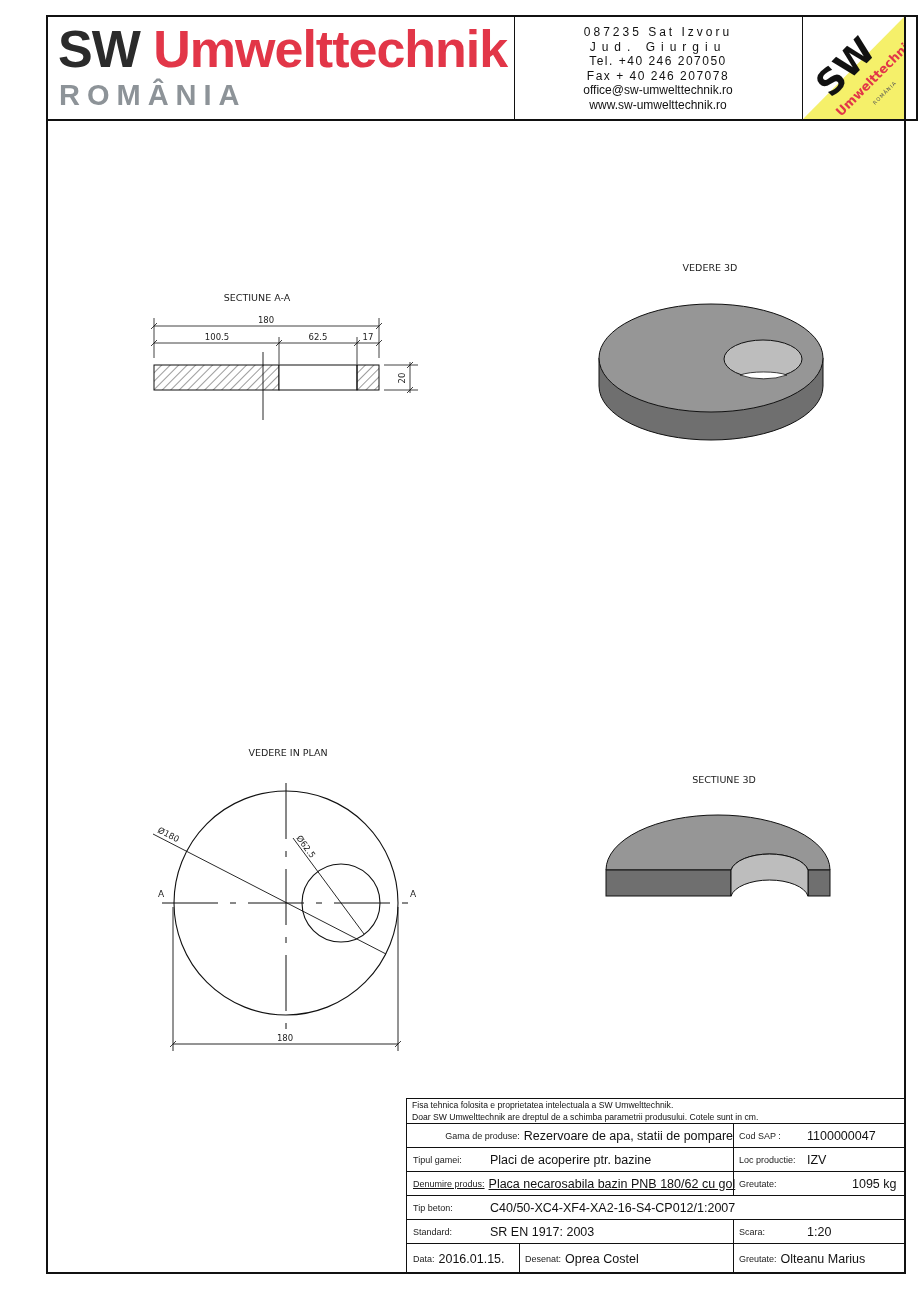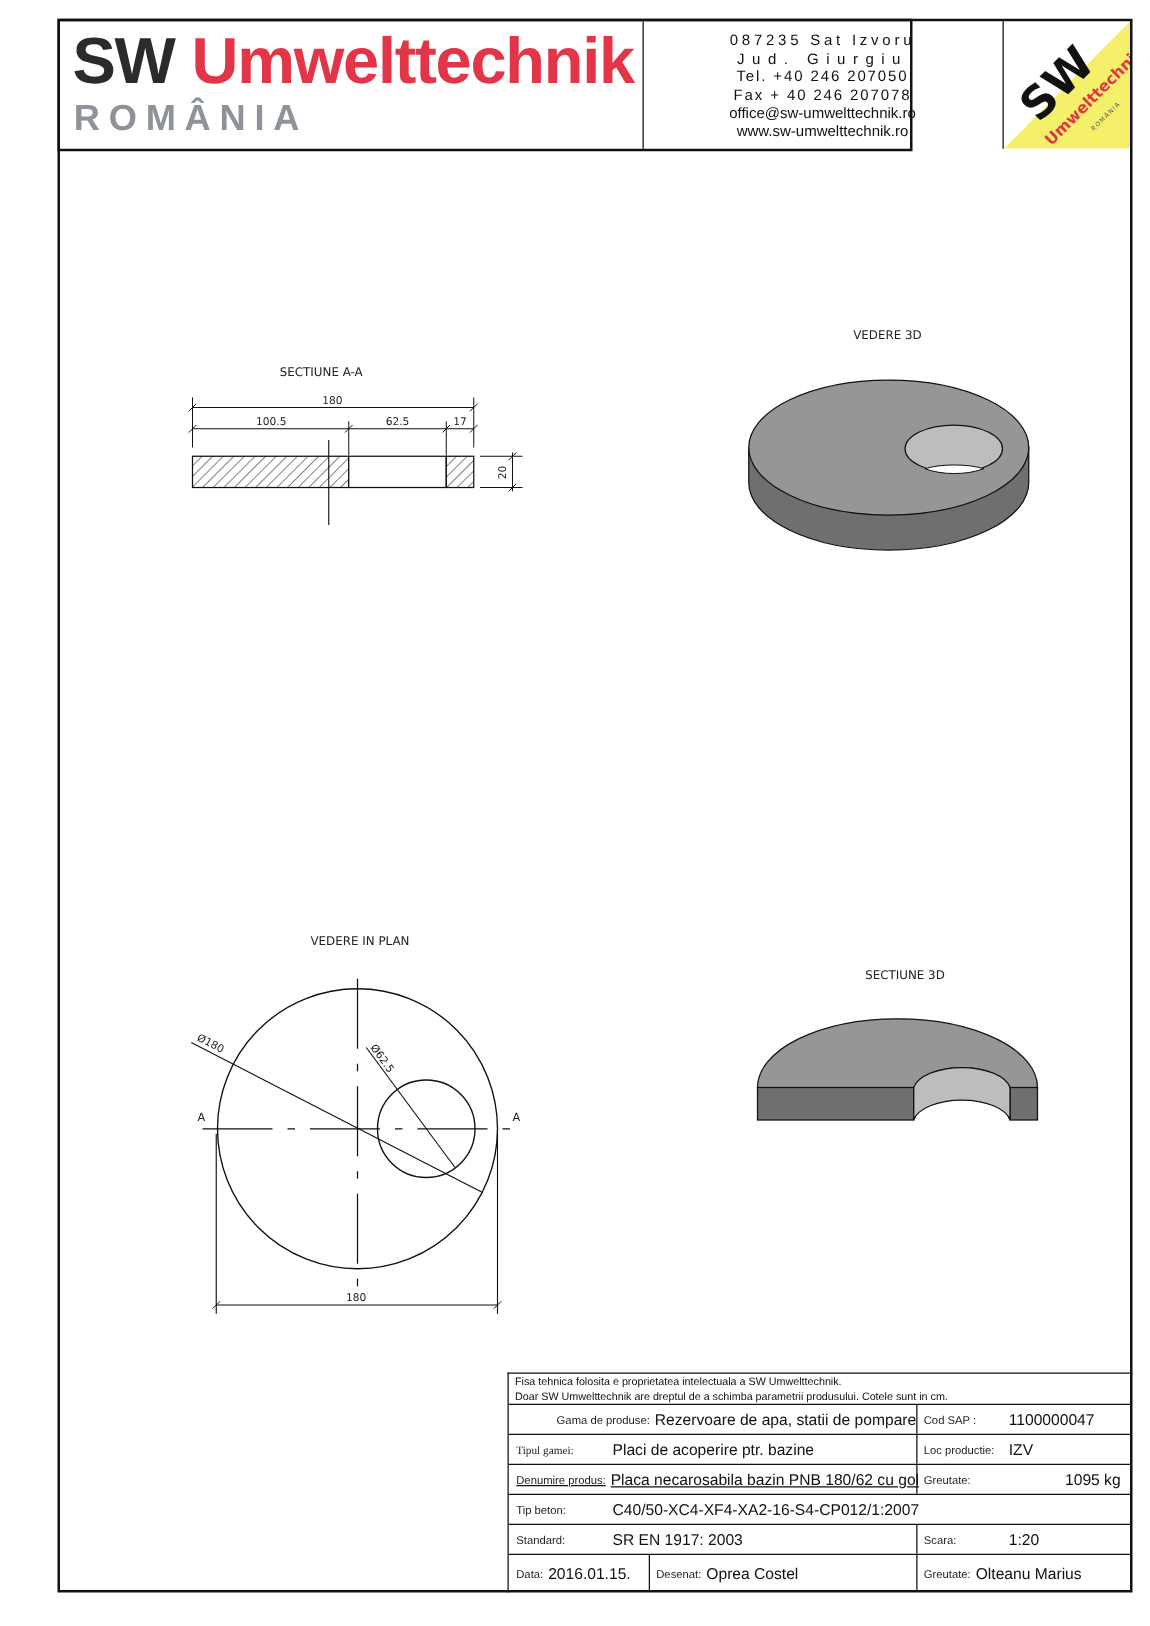--- a/index.html
+++ b/index.html
@@ -1,18 +1,18 @@
 <!DOCTYPE html>
 <html><head>
 <meta charset="utf-8">
 <style>
   html, body { margin:0; padding:0; background:#fff; }
   body { width:920px; height:1301px; position:relative; font-family:"Liberation Sans", sans-serif; color:#111; overflow:hidden; }
   .frame { position:absolute; left:46px; top:15px; width:860px; height:1259px; border:2px solid #111; box-sizing:border-box; }
-  .header { position:absolute; left:46px; top:15px; width:684px; height:106px; border:2px solid #111; box-sizing:border-box; border-bottom:2px solid #111;padding-left:16px; }
+  .header { position:absolute; left:46px; top:15px; width:872px; height:106px; border:2px solid #111; box-sizing:border-box; border-bottom:2px solid #111;padding-left:16px; }
   .hdr-logo { position:absolute; left:0; top:0; width:466px; height:102px; border-right:1.5px solid #111; }
   .logo-sw { position:absolute; left:10px; top:4px; font-family:"Liberation Sans", sans-serif; font-weight:bold; font-size:52px; letter-spacing:-1px; line-height:56px; }
   .logo-sw .sw { color:#2b2b2b; }
   .logo-sw .um { color:#e23648; }
   .logo-ro { position:absolute; left:11px; top:62px; font-family:"Liberation Sans", sans-serif; font-weight:bold; font-size:29px; letter-spacing:7px; color:#8d9398; }
   .hdr-contact { position:absolute; left:466px; top:0; width:289px; height:102px; border-right:1.5px solid #111; text-align:center; font-size:12px; line-height:14.5px; padding-top:8px; box-sizing:border-box; }
   .hdr-contact .wide { letter-spacing:3px; }
   .hdr-contact .wide2 { letter-spacing:6px; }
   .hdr-contact .wide3 { letter-spacing:1.5px; }
   .hdr-badge { position:absolute; left:755px; top:0; width:101px; height:102px; overflow:hidden; }
@@ -154,21 +154,21 @@
       <span class="val">Rezervoare de apa, statii de pompare</span>
     </div>
     <div class="cell vline" style="left:326px;width:172px;padding-left:5px;">
       <span class="sm" style="width:64px;">Cod SAP :</span>
       <span class="val">1100000047</span>
     </div>
   </div>
 
   <div class="row" style="top:49px;height:24px;">
     <div class="cell" style="left:6px;width:320px;">
-      <span class="sm" style="width:73px;font-family:Liberation Serif, serif;">Tipul gamei:</span>
+      <span class="sm" style="width:73px;">Tipul gamei:</span>
       <span class="val">Placi de acoperire ptr. bazine</span>
     </div>
     <div class="cell vline" style="left:326px;width:172px;padding-left:5px;">
       <span class="sm" style="width:64px;">Loc productie:</span>
       <span class="val">IZV</span>
     </div>
   </div>
 
   <div class="row" style="top:73px;height:24px;">
     <div class="cell" style="left:6px;width:320px;text-decoration:underline;">

